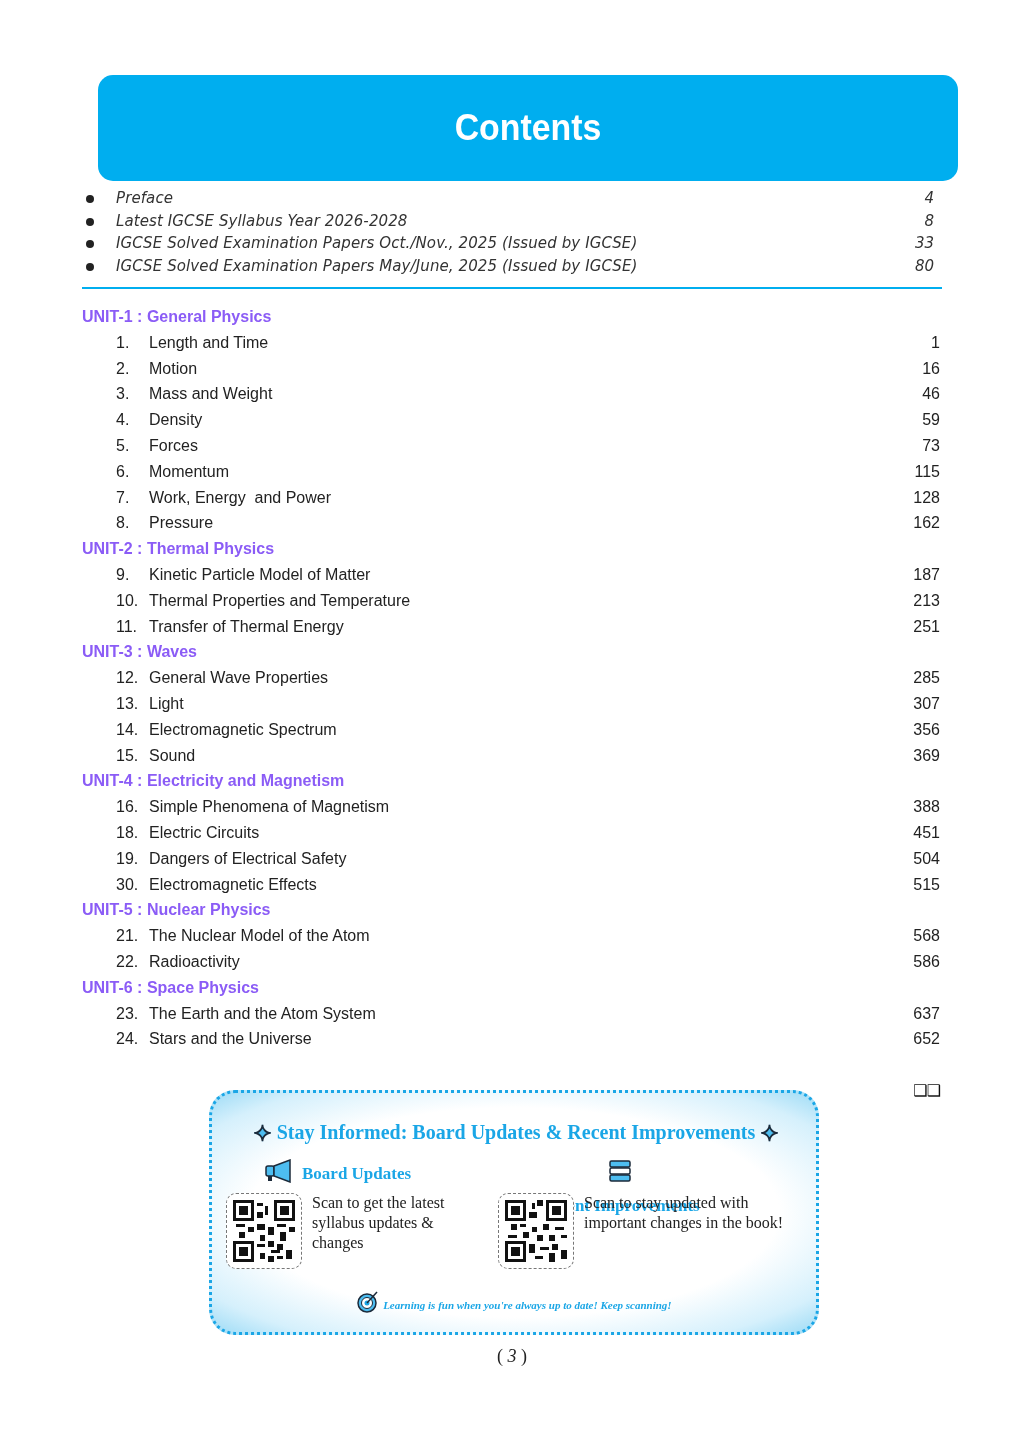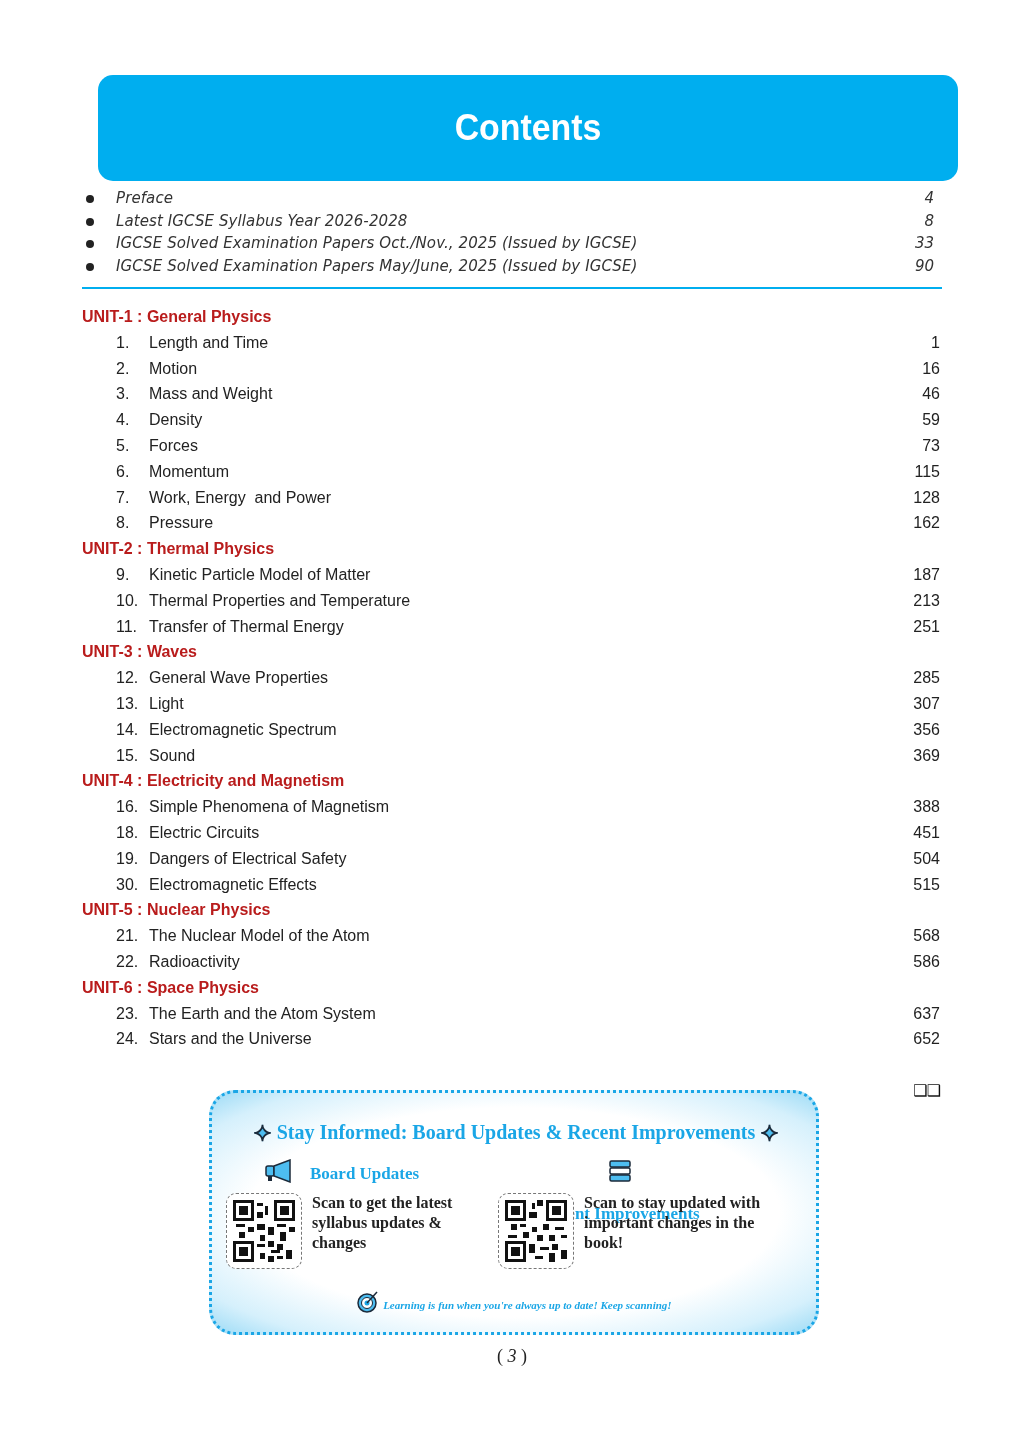--- a/index.html
+++ b/index.html
@@ -9,42 +9,42 @@
     background: #00aeef; display: flex; align-items: center; justify-content: center; border-radius: 15px;
   }
   .header-title { color: #fff; font-weight: bold; font-size: 36px; font-family: "Liberation Sans", sans-serif; transform: scaleX(0.94); }
   .prelims { position: absolute; left: 82px; top: 187px; width: 860px; }
   .prelim-row { position: relative; height: 22.5px; font-size: 16px; font-family: "DejaVu Sans", sans-serif; font-weight: 300; color: #333; font-style: italic; }
   .prelim-row .bullet { position: absolute; left: 4px; top: 8px; width: 8px; height: 8px; border-radius: 50%; background: #222; }
   .prelim-row .label { position: absolute; left: 34px; top: 2px; font-size: 15px; letter-spacing: 0.1px; }
   .prelim-row .page { position: absolute; right: 8px; top: 2px; font-size: 15px; }
   .rule { position: absolute; left: 82px; top: 287px; width: 860px; height: 2px; background: #00aeef; }
   .toc { position: absolute; left: 82px; top: 304px; width: 860px; }
-  .unit-row { height: 25.8px; line-height: 25.8px; font-weight: bold; color: #b91c1c; font-size: 16px; }
+  .unit-row { height: 25.8px; line-height: 25.8px; font-weight: bold; color: #8b5cf6; font-size: 16px; }
   .ch-row { position: relative; height: 25.8px; line-height: 25.8px; font-size: 16px; color: #222; }
   .ch-row .num { position: absolute; left: 34px; }
   .ch-row .title { position: absolute; left: 67px; }
   .ch-row .page { position: absolute; right: 2px; }
   .end-marks { position: absolute; right: 84px; top: 1081px; font-size: 16px; letter-spacing: -1px; color: #111; }
   .info-box {
     position: absolute; left: 209px; top: 1090px; width: 610px; height: 245px;
     border: 3px dotted #1aa6e6; border-radius: 26px; box-sizing: border-box;
     background: radial-gradient(ellipse at center, #ffffff 62%, #d5f0fc 86%, #9fdcf6 100%);
     font-family: "Liberation Serif", serif;
   }
   .info-title { position: absolute; left: 2px; width: 100%; top: 28px; text-align: center; font-weight: bold; color: #1aa6e6; font-size: 20px; }
   .sparkle { display: inline-block; color: #4dbdf0; font-size: 22px; vertical-align: -2px; -webkit-text-stroke: 1px #1b2a3a; }
-  .col-head { position: absolute; top: 66px; font-weight: bold; color: #1aa6e6; font-size: 17px; display: flex; align-items: center; gap: 16px; }
+  .col-head { position: absolute; top: 66px; font-weight: bold; color: #1aa6e6; font-size: 17px; display: flex; align-items: center; gap: 8px; }
   .col-head.left { left: 52px; }
   .col-head.right { left: 328px; flex-direction: column; }
   .qr { position: absolute; top: 100px; width: 76px; height: 76px; border: 1.5px dashed #777; border-radius: 10px; box-sizing: border-box; background: #fff; padding: 6px; }
   .qr.left { left: 14px; }
   .qr.right { left: 286px; }
   .qr svg { width: 100%; height: 100%; display: block; }
-  .qr-text { position: absolute; top: 100px; font-size: 16px; line-height: 20px; color: #222; font-weight: bold; }
+  .qr-text { position: absolute; top: 100px; font-size: 16px; line-height: 20px; color: #222; }
   .qr-text.left { left: 100px; width: 160px; }
   .qr-text.right { left: 372px; width: 200px; }
   .footer-line { position: absolute; left: 0; width: 100%; top: 198px; text-align: center; font-style: italic; font-weight: bold; color: #1aa6e6; font-size: 11px; }
   .page-number { position: absolute; left: 0; width: 1024px; top: 1346px; text-align: center; font-family: "Liberation Serif", serif; font-size: 18px; color: #222; }
   .page-number i { font-style: italic; }
 </style>
 </head>
 <body>
 
 <div class="header-band">
@@ -63,21 +63,21 @@
     <span class="page">8</span>
   </div>
   <div class="prelim-row">
     <span class="bullet"></span>
     <span class="label">IGCSE Solved Examination Papers Oct./Nov., 2025 (Issued by IGCSE)</span>
     <span class="page">33</span>
   </div>
   <div class="prelim-row">
     <span class="bullet"></span>
     <span class="label">IGCSE Solved Examination Papers May/June, 2025 (Issued by IGCSE)</span>
-    <span class="page">90</span>
+    <span class="page">80</span>
   </div>
 </div>
 
 <div class="rule"></div>
 
 <div class="toc">
 
   <div class="unit-row">UNIT-1 : General Physics</div>
   <div class="ch-row">
       <span class="num">1.</span>

